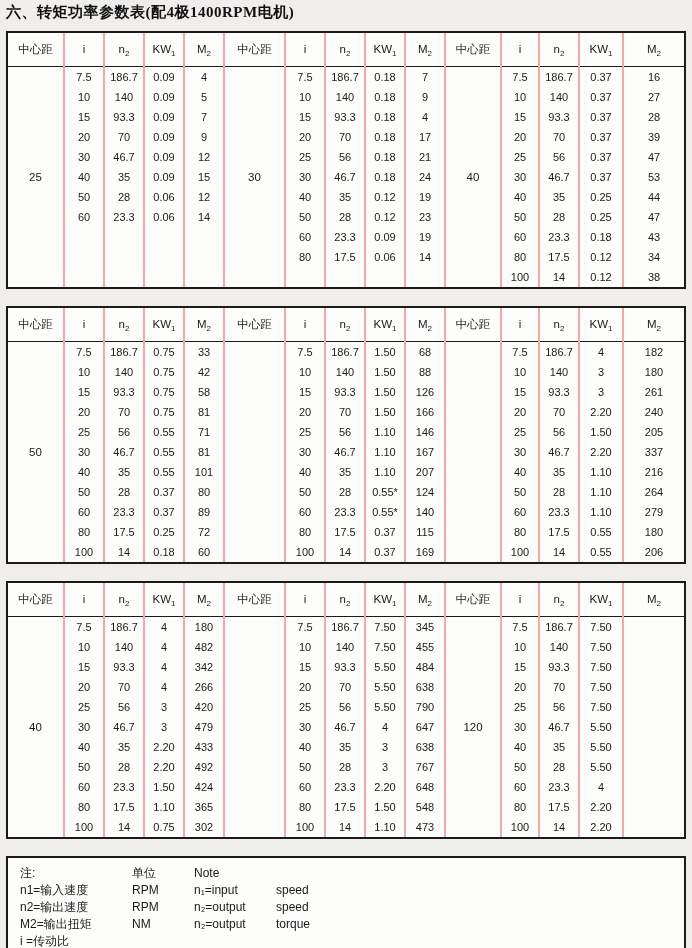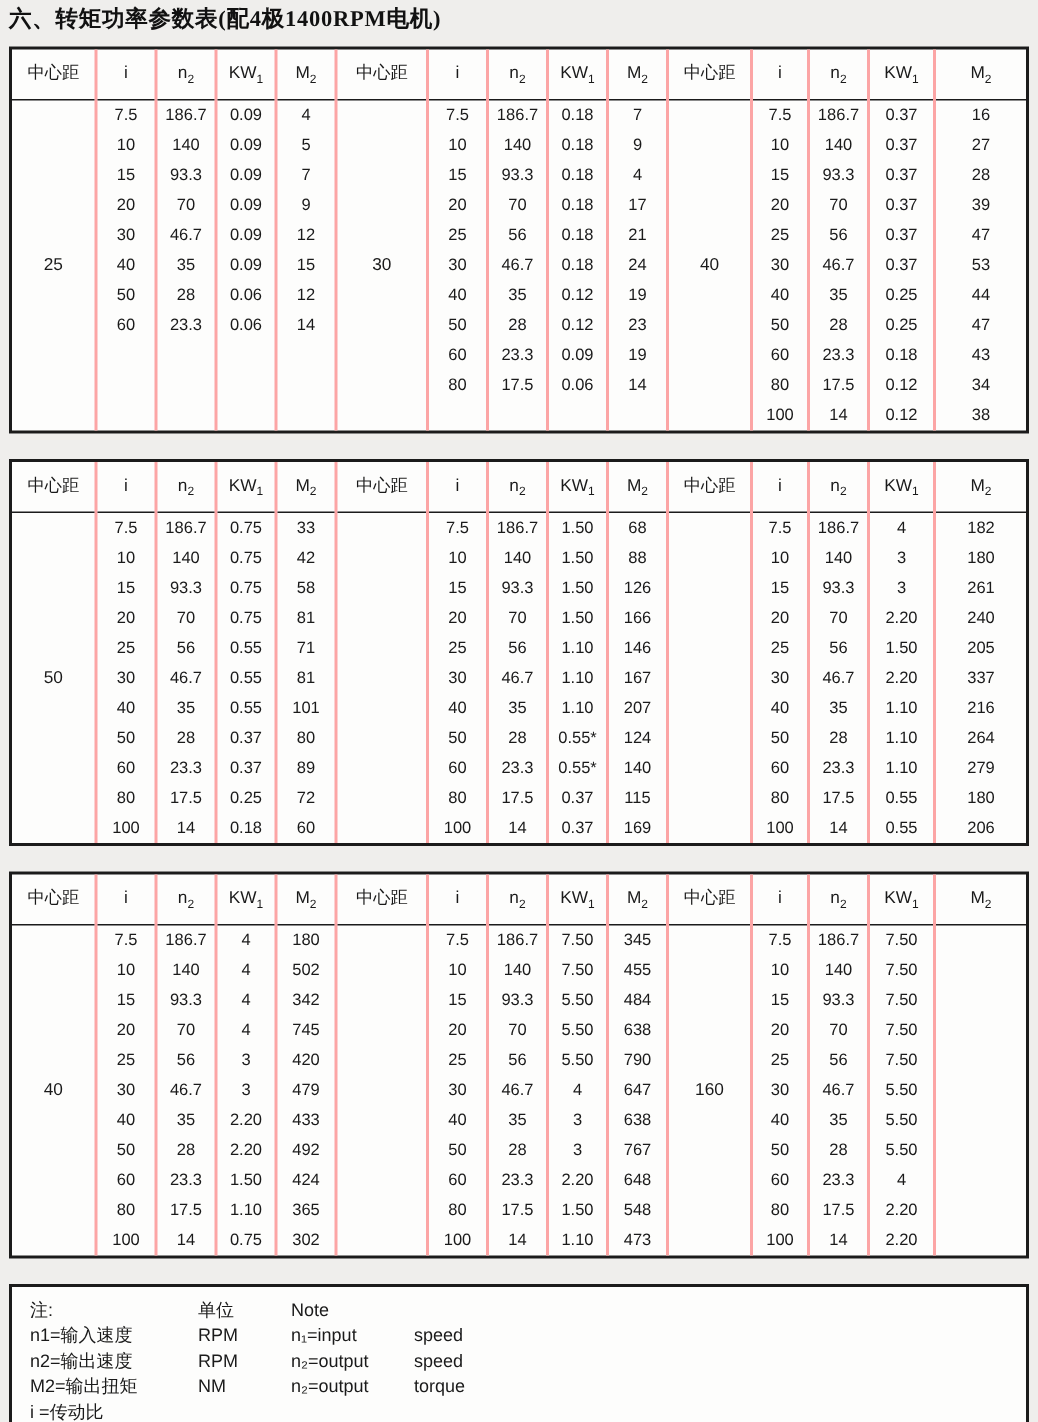--- a/index.html
+++ b/index.html
@@ -524,23 +524,23 @@
           <div class="cell">2.20</div>
           <div class="cell">1.50</div>
           <div class="cell">1.10</div>
           <div class="cell">0.75</div>
         </div>
       </div>
       <div class="pcol" style="width: 40px;">
         <div class="hd"><span>M</span><sub>2</sub></div>
         <div class="pbody">
           <div class="cell">180</div>
-          <div class="cell">502</div>
+          <div class="cell">482</div>
           <div class="cell">342</div>
-          <div class="cell">745</div>
+          <div class="cell">266</div>
           <div class="cell">420</div>
           <div class="cell">479</div>
           <div class="cell">433</div>
           <div class="cell">492</div>
           <div class="cell">424</div>
           <div class="cell">365</div>
           <div class="cell">302</div>
         </div>
       </div>
       <div class="pcol" style="width: 61px;">
@@ -606,21 +606,21 @@
           <div class="cell">638</div>
           <div class="cell">767</div>
           <div class="cell">648</div>
           <div class="cell">548</div>
           <div class="cell">473</div>
         </div>
       </div>
       <div class="pcol" style="width: 56px;">
         <div class="hd">中心距</div>
         <div class="pbody cdbody">
-          <div class="cdval">160</div>
+          <div class="cdval">120</div>
         </div>
       </div>
       <div class="pcol" style="width: 38px;">
         <div class="hd">i</div>
         <div class="pbody">
           <div class="cell">7.5</div>
           <div class="cell">10</div>
           <div class="cell">15</div>
           <div class="cell">20</div>
           <div class="cell">25</div>

